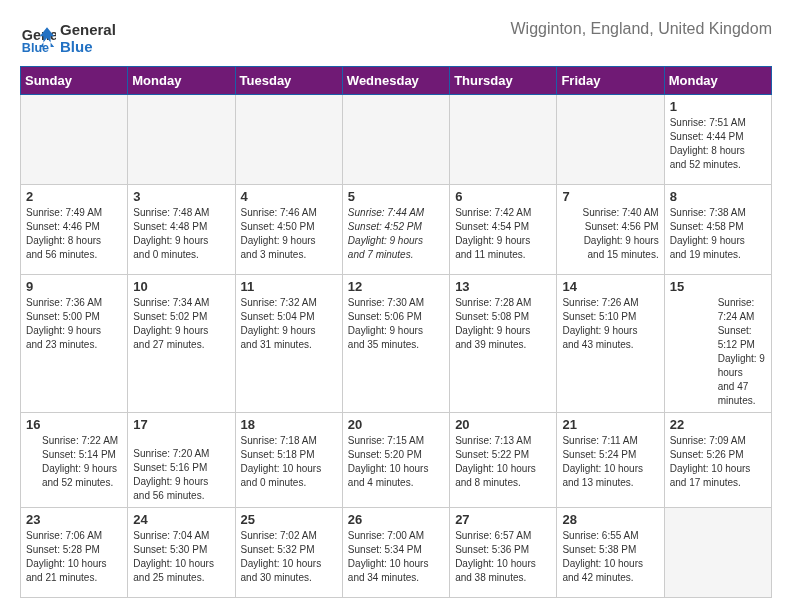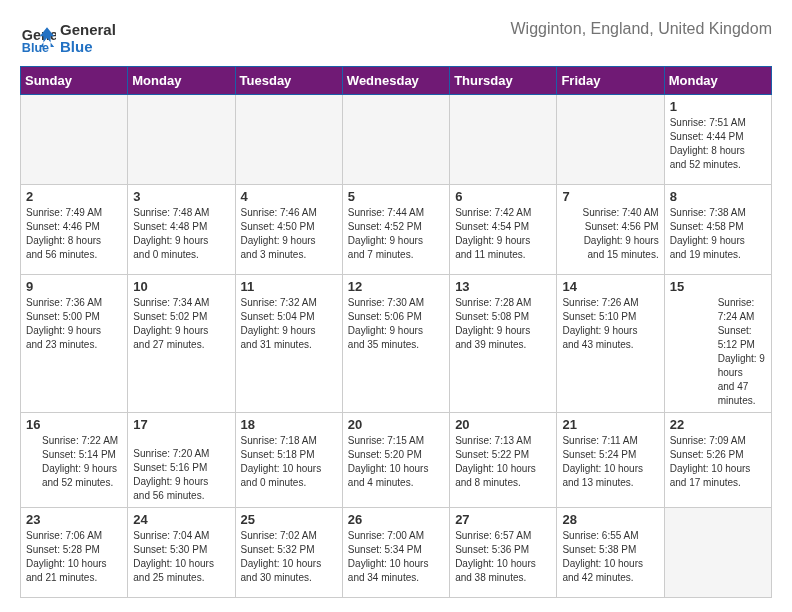--- a/index.html
+++ b/index.html
@@ -141,21 +141,21 @@
         </td>
         <td>
           <span class="day-number">4</span>
           <div class="day-info" style="white-space: pre-line;">Sunrise: 7:46 AM
 Sunset: 4:50 PM
 Daylight: 9 hours
 and 3 minutes.</div>
         </td>
         <td>
           <span class="day-number">5</span>
-          <div class="day-info" style="white-space: pre-line;">Sunrise: 7:44 AM
+          <div class="day-info" style="white-space: pre-line; font-style: italic;">Sunrise: 7:44 AM
 Sunset: 4:52 PM
 Daylight: 9 hours
 and 7 minutes.</div>
         </td>
         <td>
           <span class="day-number">6</span>
           <div class="day-info" style="white-space: pre-line;">Sunrise: 7:42 AM
 Sunset: 4:54 PM
 Daylight: 9 hours
 and 11 minutes.</div>

